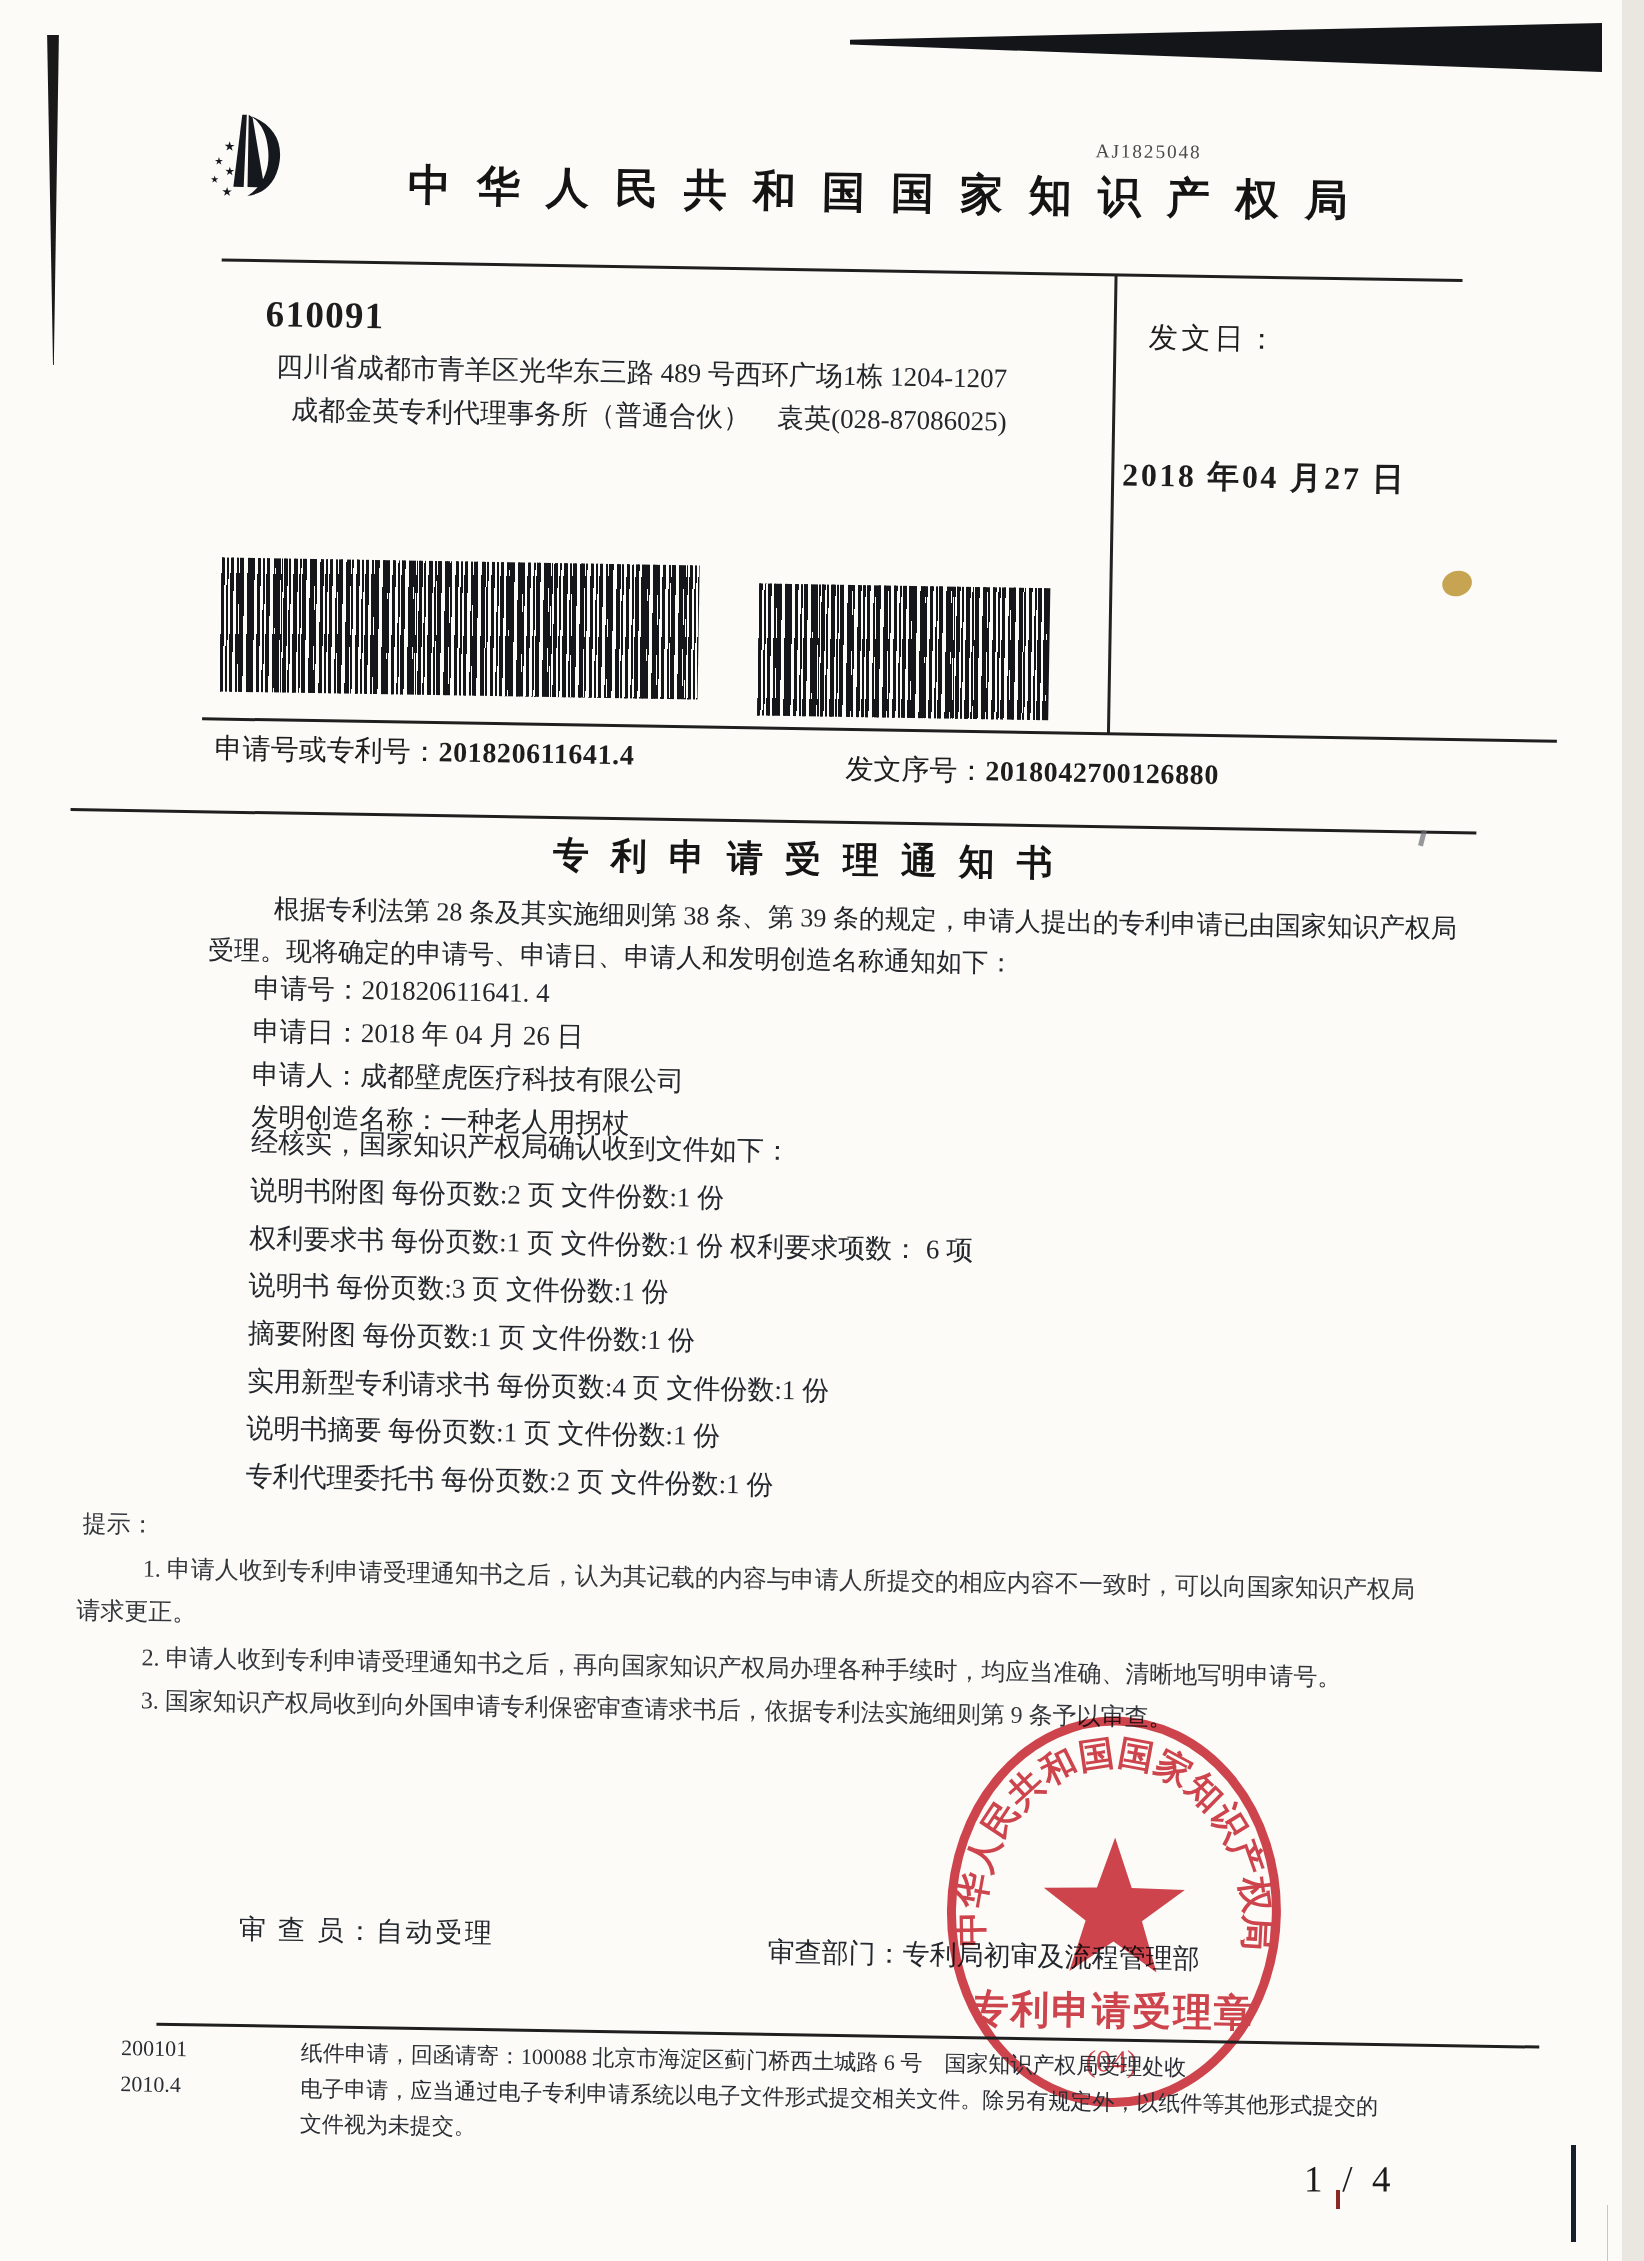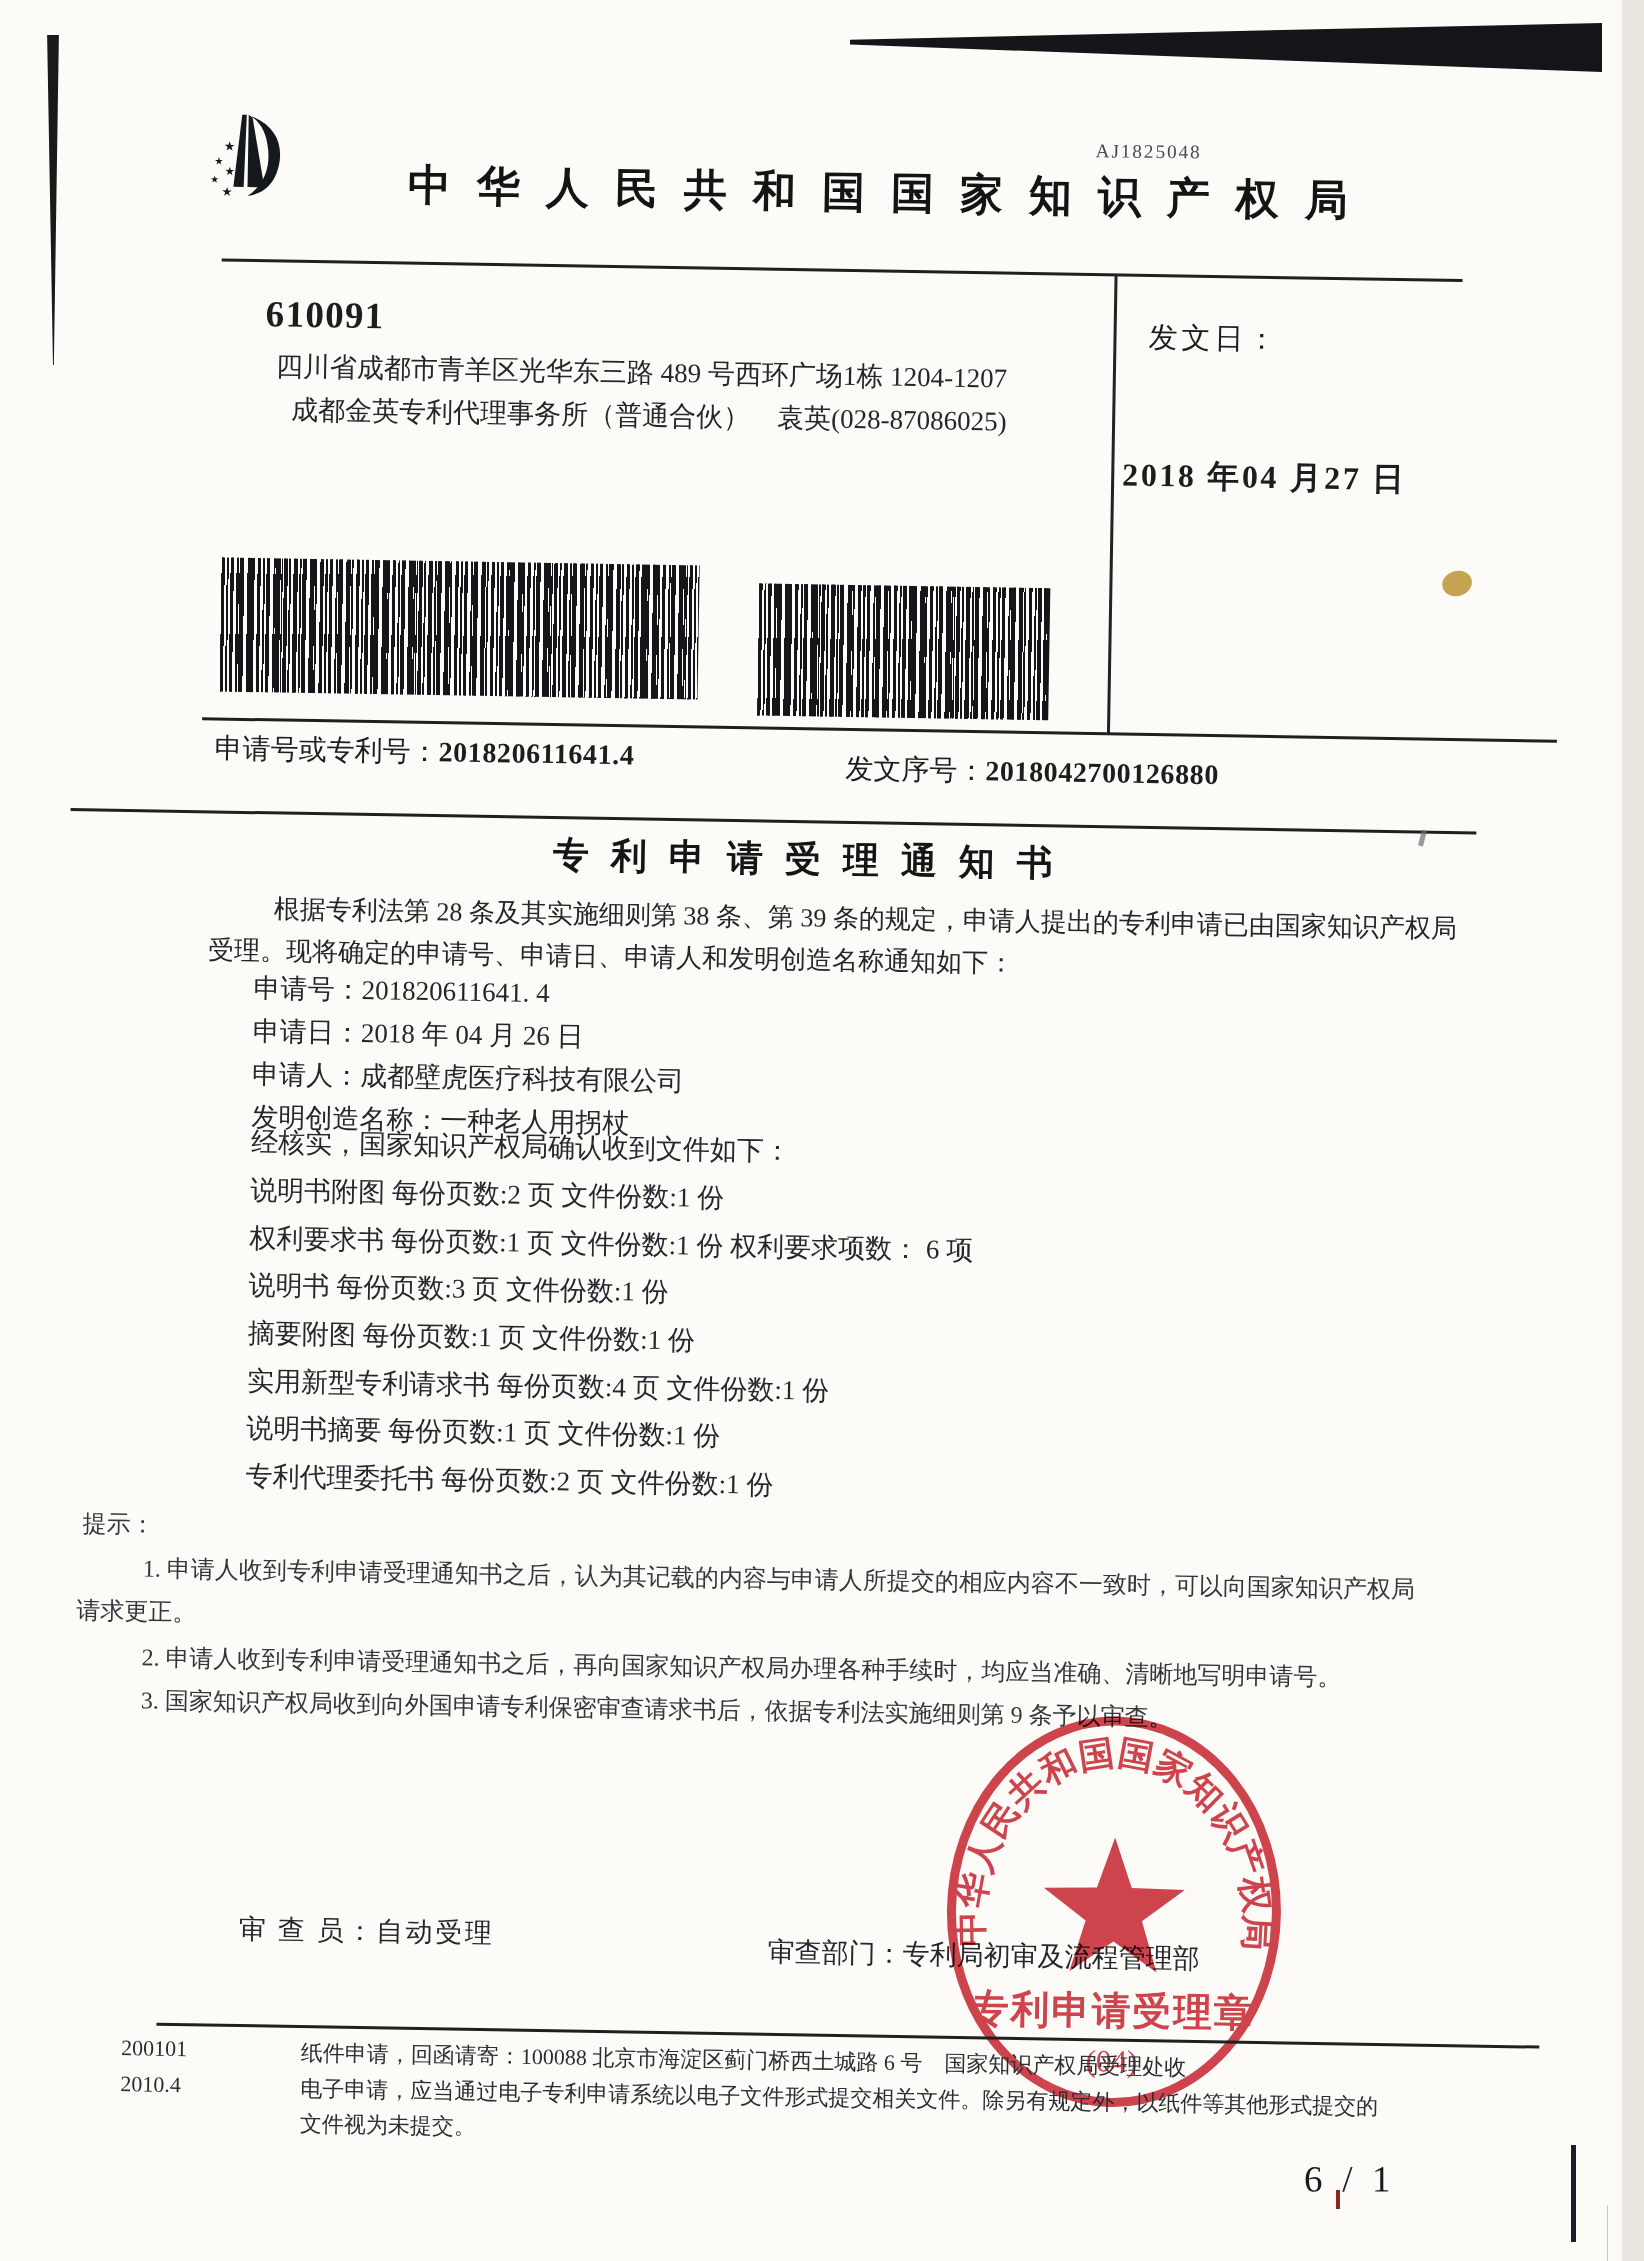--- a/index.html
+++ b/index.html
@@ -142,21 +142,21 @@
       </svg>
     </div>
 
     <div class="rule" style="left:190px;top:2023px;width:1383px;height:3.2px;"></div>
     <div class="abs footer-small" style="left:155px;top:2036px;">200101</div>
     <div class="abs footer-small" style="left:155px;top:2072px;">2010.4</div>
     <div class="abs footer-small" style="left:335px;top:2036px;">纸件申请，回函请寄：100088 北京市海淀区蓟门桥西土城路 6 号　国家知识产权局受理处收</div>
     <div class="abs footer-small" style="left:335px;top:2072px;">电子申请，应当通过电子专利申请系统以电子文件形式提交相关文件。除另有规定外，以纸件等其他形式提交的</div>
     <div class="abs footer-small" style="left:335px;top:2107px;">文件视为未提交。</div>
 
-    <div class="abs pagenum" style="left:1340px;top:2138px;">6 / 1</div>
+    <div class="abs pagenum" style="left:1340px;top:2138px;">1 / 4</div>
   </div>
 
   <div class="art edge-strip"></div>
   <div class="art left-bar"></div>
   <div class="art right-wedge"></div>
   <div class="art stain"></div>
   <div class="art tick-mark"></div>
   <div class="art red-tick"></div>
   <div class="art black-dash"></div>
   <div class="art faint-line"></div>

